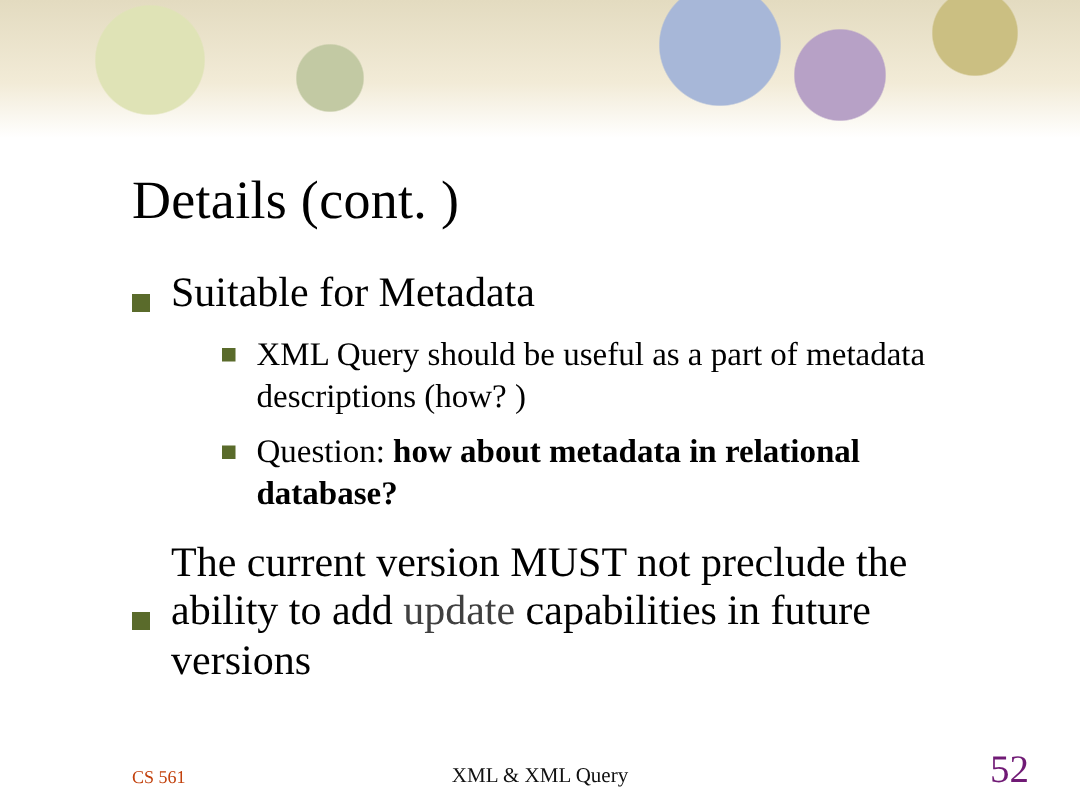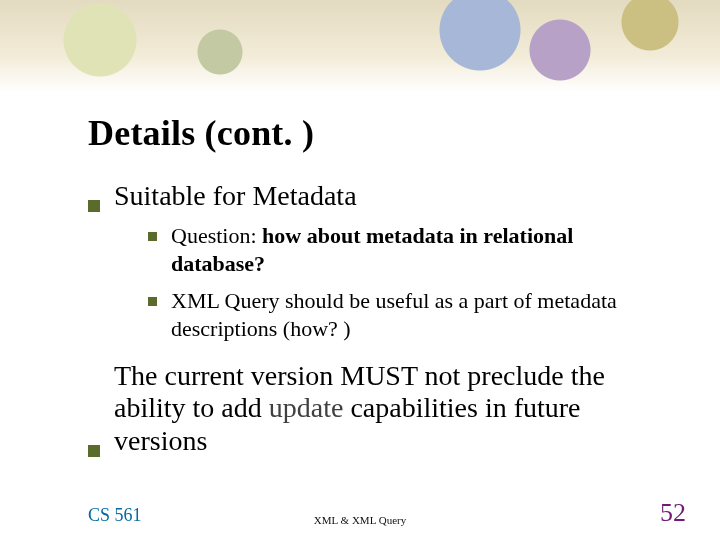--- a/index.html
+++ b/index.html
@@ -7,58 +7,58 @@
   .banner{position:absolute;top:0;left:0;width:720px;height:92px;
     background:
       radial-gradient(circle at 100px 40px,#dfe3b6 0 36px,transparent 37px),
       radial-gradient(circle at 220px 52px,#c2c9a3 0 22px,transparent 23px),
       radial-gradient(circle at 480px 30px,#a7b7d8 0 40px,transparent 41px),
       radial-gradient(circle at 560px 50px,#b7a1c6 0 30px,transparent 31px),
       radial-gradient(circle at 650px 22px,#cbbf82 0 28px,transparent 29px),
       linear-gradient(to bottom,#e3dbc0 0%,#f2ebd7 60%,#fff 100%);
   }
   .content{position:absolute;top:112px;left:88px;right:60px}
-  h1{margin:0 0 26px 0;font-weight:700;font-size:36px;letter-spacing:.2px}
-  .bullet1{display:flex;align-items:flex-end;margin:12px 0 10px 0}
+  h1{margin:0 0 26px 0;font-weight:400;font-size:36px;letter-spacing:.2px}
+  .bullet1{display:flex;align-items:center;margin:12px 0 10px 0}
   .sq-lg{width:12px;height:12px;background:#5a6b2b;margin:12px 14px 0 0;flex:0 0 12px}
   .b1-text{font-size:28px;line-height:1.15}
   .sub{margin:10px 0 14px 60px}
   .bullet2{display:flex;align-items:flex-start;margin:0 0 10px 0}
   .sq-sm{width:9px;height:9px;background:#5a6b2b;margin:10px 14px 0 0;flex:0 0 9px}
   .b2-text{font-size:22px;line-height:1.25}
   .mb{font-weight:700}
   .red{color:#404040}
   .footer{position:absolute;left:0;right:0;bottom:14px;height:24px}
-  .f-left{position:absolute;left:88px;bottom:0;font-size:18px;color:#0369a1}
-  .f-center{position:absolute;left:0;right:0;bottom:0;text-align:center;font-size:11px;color:#111}
+  .f-left{position:absolute;left:88px;bottom:0;font-size:12px;color:#c2410c}
+  .f-center{position:absolute;left:0;right:0;bottom:0;text-align:center;font-size:14px;color:#111}
   .f-right{position:absolute;right:34px;bottom:-2px;font-size:26px;color:#701a75}
 </style>
 </head>
 <body>
 
 <div class="banner"></div>
 
 <div class="content">
   <h1>Details (cont. )</h1>
 
   <div class="bullet1">
     <span class="sq-lg"></span>
     <span class="b1-text">Suitable for Metadata</span>
   </div>
 
   <div class="sub">
     <div class="bullet2">
       <span class="sq-sm"></span>
+      <span class="b2-text">XML Query should be useful as a part of metadata descriptions (how? )</span>
+    </div>
+    <div class="bullet2">
+      <span class="sq-sm"></span>
       <span class="b2-text">
         <span>Question: </span><span class="mb">how about metadata in relational database?</span>
       </span>
-    </div>
-    <div class="bullet2">
-      <span class="sq-sm"></span>
-      <span class="b2-text">XML Query should be useful as a part of metadata descriptions (how? )</span>
     </div>
   </div>
 
   <div class="bullet1" style="margin-top:18px">
     <span class="sq-lg"></span>
     <span class="b1-text">
       <span>The current version MUST not preclude the ability to add </span><span class="red">update</span><span> capabilities in future versions</span>
     </span>
   </div>
 </div>

